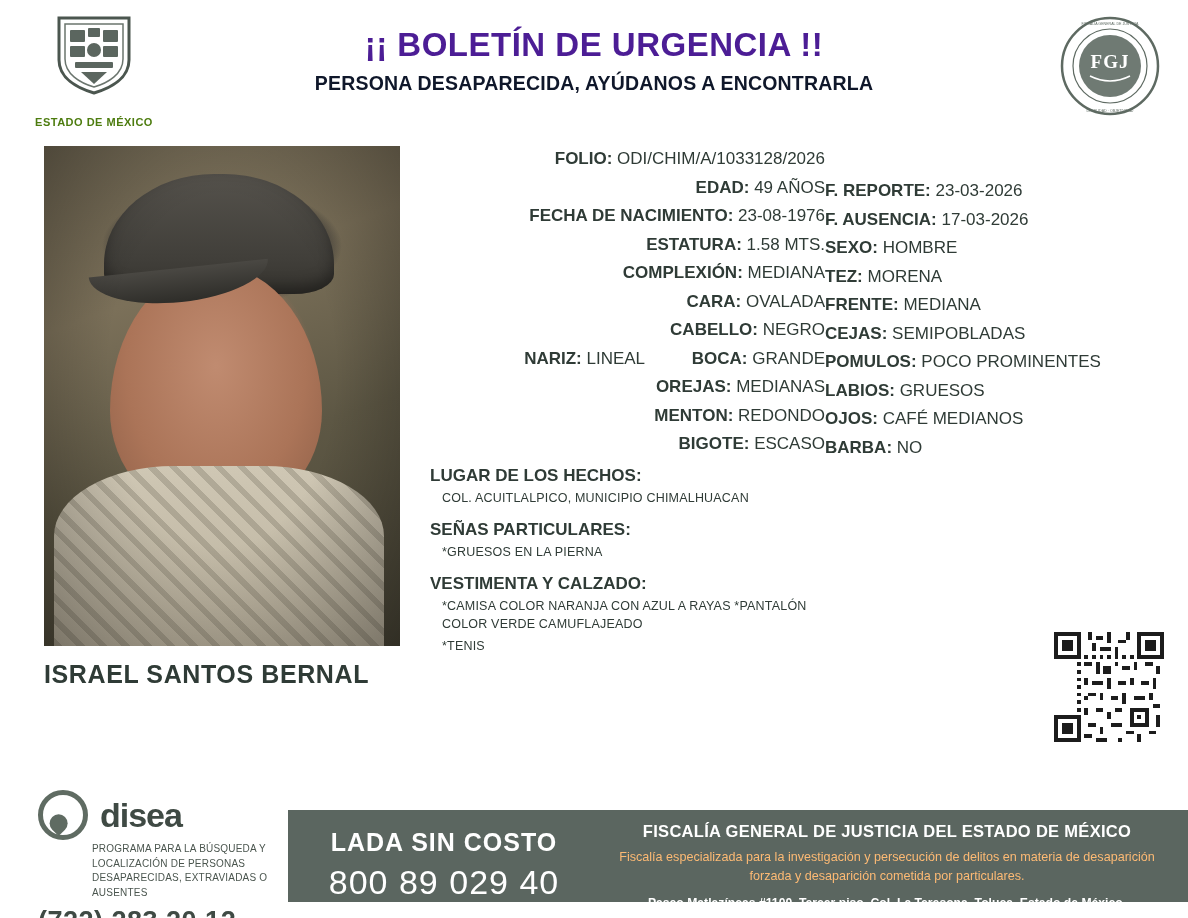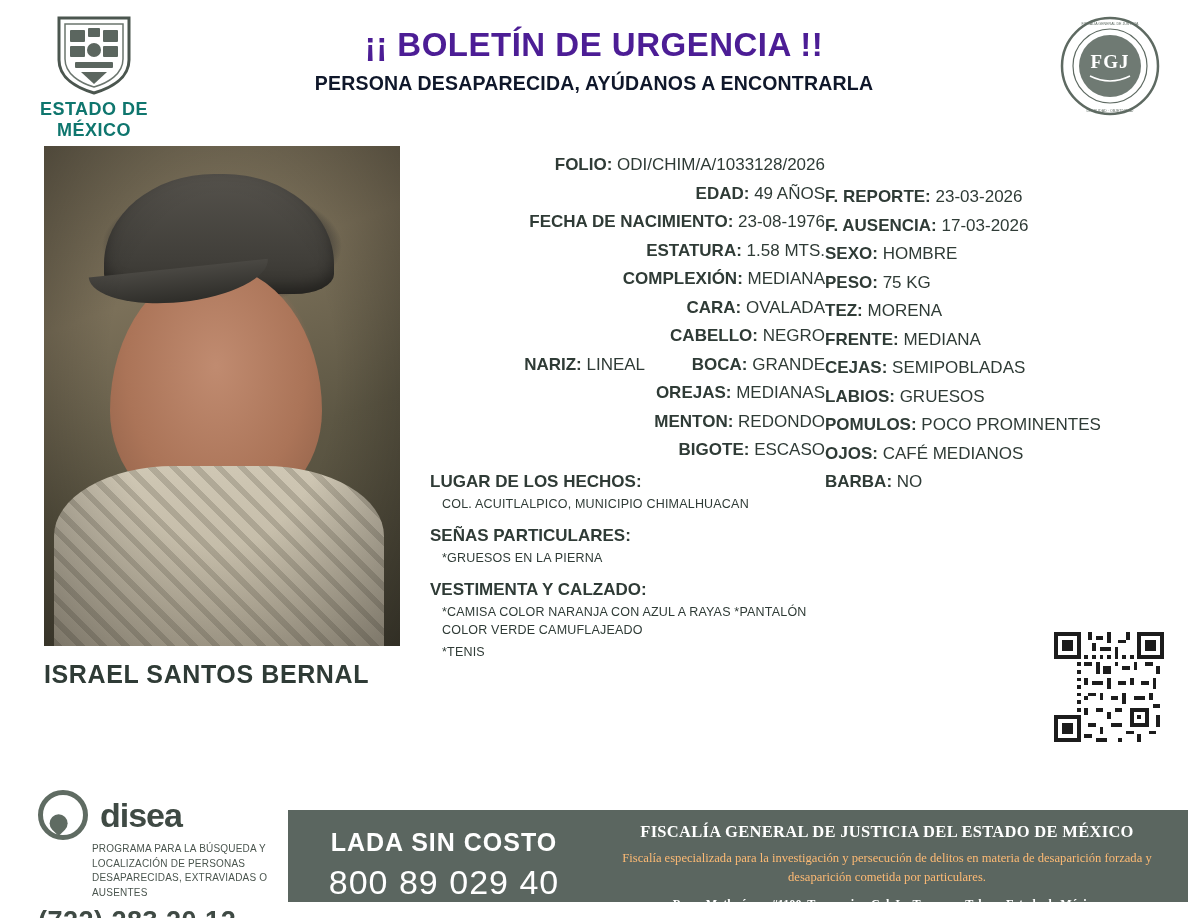--- a/index.html
+++ b/index.html
@@ -27,25 +27,25 @@
     text-align: center;
   }
   .emblem-left .shield {
     width: 86px;
     height: 82px;
     margin: 0 auto;
     position: relative;
   }
   .emblem-left .shield svg { display:block; }
   .emblem-left .caption {
-    font-size: 18px;
+    font-size: 11px;
     font-weight: bold;
     letter-spacing: .5px;
-    color: #0f766e;
-    margin-top: 3px;
+    color: #4d7c0f;
+    margin-top: 20px;
   }
   .header-titles {
     position: absolute;
     left: 180px;
     right: 180px;
     top: 26px;
     text-align: center;
   }
   .title-main {
     font-size: 33px;
@@ -133,21 +133,21 @@
     font-size: 25px;
     font-weight: bold;
     letter-spacing: .6px;
     color: #2f3b36;
   }
 
   
   .data {
     position: absolute;
     left: 430px;
-    top: 155px;
+    top: 149px;
     right: 20px;
     height: 500px;
   }
   .col-left { position: absolute; left: 0; top: 0; width: 395px; }
   .col-right { position: absolute; left: 395px; top: 32px; width: 360px; }
 
   .row {
     margin-bottom: 9px;
     font-size: 17px;
     line-height: 1.15;
@@ -266,21 +266,20 @@
   .lada-number {
     font-size: 34px;
     font-weight: normal;
     letter-spacing: 1px;
     margin-top: 6px;
   }
   .fgj-text {
     flex: 1;
     padding: 12px 24px 0 10px;
     text-align: center;
-    font-family: Liberation Serif, serif;
   }
   .fgj-title {
     font-size: 16.5px;
     font-weight: bold;
     letter-spacing: .3px;
   }
   .fgj-desc {
     font-size: 12.6px;
     line-height: 1.5;
     margin-top: 7px;
@@ -432,42 +431,38 @@
     </div>
     <div class="row">
       <span class="lab">F. AUSENCIA:</span>
       <span class="val">17-03-2026</span>
     </div>
     <div class="row">
       <span class="lab">SEXO:</span>
       <span class="val">HOMBRE</span>
     </div>
     <div class="row">
-      <span class="lab">PESO:</span>
-      <span class="val">75 KG</span>
-    </div>
-    <div class="row">
       <span class="lab">TEZ:</span>
       <span class="val">MORENA</span>
     </div>
     <div class="row">
       <span class="lab">FRENTE:</span>
       <span class="val">MEDIANA</span>
     </div>
     <div class="row">
       <span class="lab">CEJAS:</span>
       <span class="val">SEMIPOBLADAS</span>
     </div>
     <div class="row">
+      <span class="lab">POMULOS:</span>
+      <span class="val">POCO PROMINENTES</span>
+    </div>
+    <div class="row">
       <span class="lab">LABIOS:</span>
       <span class="val">GRUESOS</span>
-    </div>
-    <div class="row">
-      <span class="lab">POMULOS:</span>
-      <span class="val">POCO PROMINENTES</span>
     </div>
     <div class="row">
       <span class="lab">OJOS:</span>
       <span class="val">CAFÉ MEDIANOS</span>
     </div>
     <div class="row">
       <span class="lab">BARBA:</span>
       <span class="val">NO</span>
     </div>
   </div>

